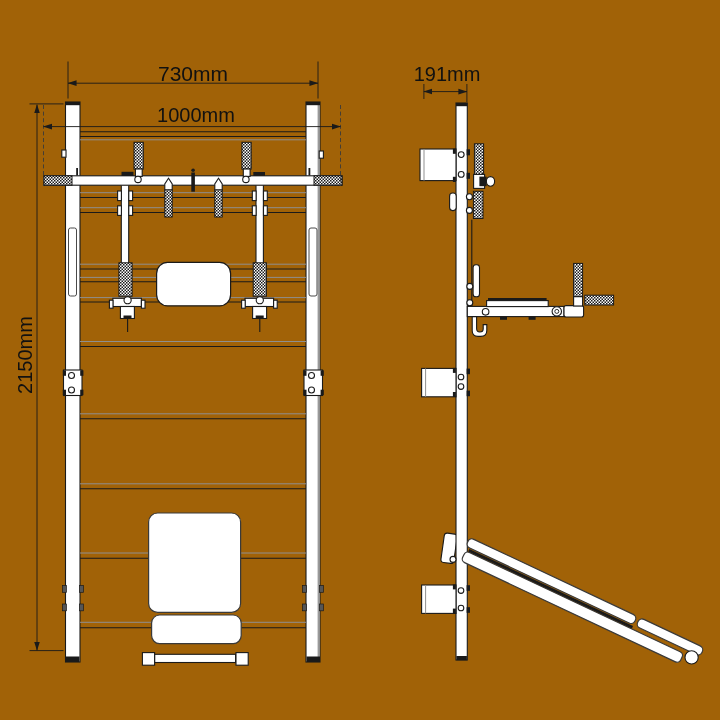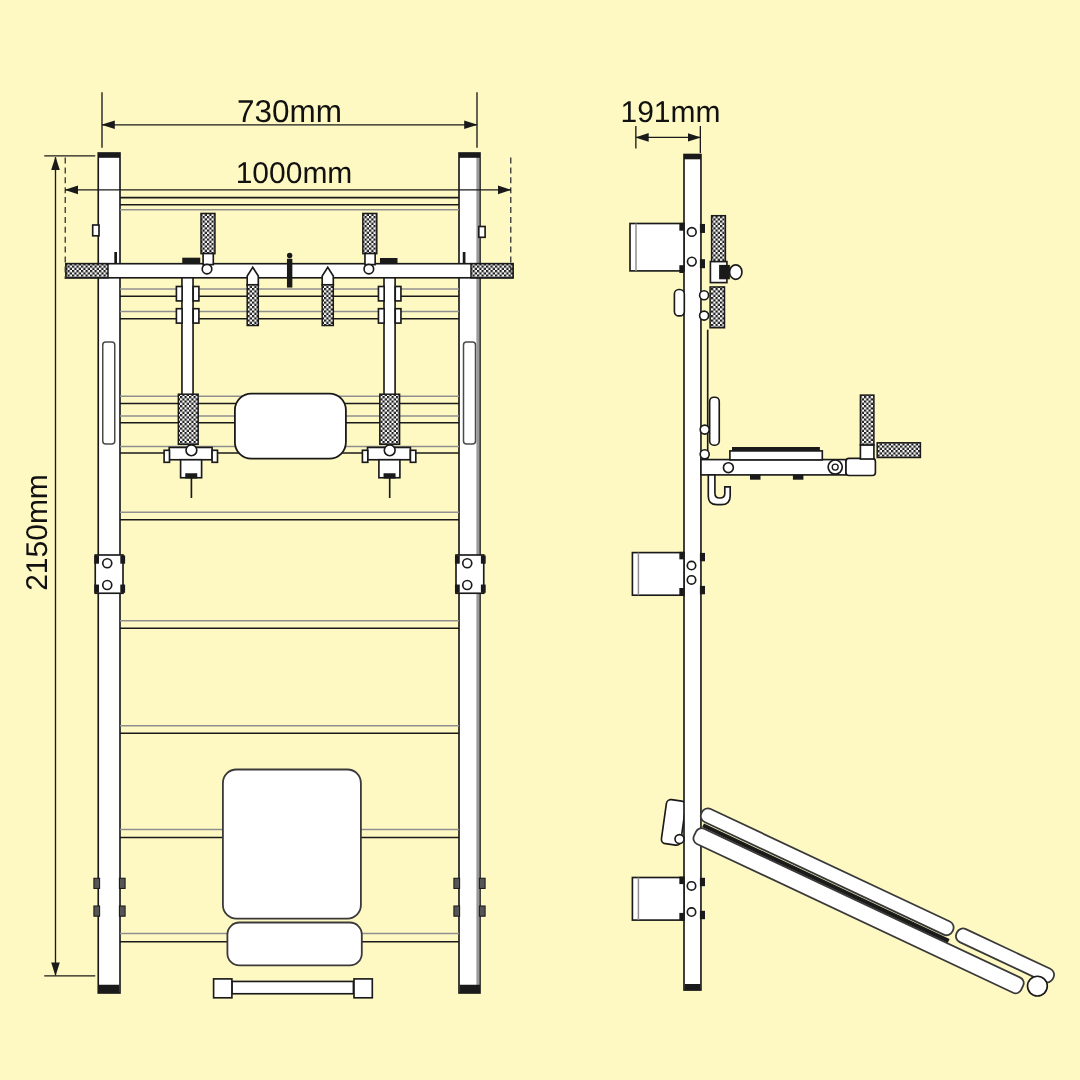--- a/index.html
+++ b/index.html
@@ -1,16 +1,16 @@
 <!DOCTYPE html>
 <html><head>
 <meta charset="utf-8">
 <style>
   html,body{margin:0;padding:0;background:#fff;}
-  #canvas{position:relative;width:720px;height:720px;background:#fef9c3;overflow:hidden;
+  #canvas{position:relative;width:720px;height:720px;background:#a16207;overflow:hidden;
           font-family:"Liberation Sans", sans-serif;}
   svg{display:block}
   .ln{stroke:#1a1a1a;stroke-width:1.1;fill:none}
   .lnthin{stroke:#1a1a1a;stroke-width:0.9;fill:none}
   .lng{stroke:#8f8f8f;stroke-width:1;fill:none}
   .w{fill:#ffffff;stroke:#1a1a1a;stroke-width:1.1}
   .wg{fill:#ffffff;stroke:#3a3a3a;stroke-width:1.2}
   .k{fill:url(#knurl);stroke:#1a1a1a;stroke-width:1}
   .d{fill:#1a1a1a;stroke:none}
   .dim{stroke:#1a1a1a;stroke-width:0.9;fill:none}

